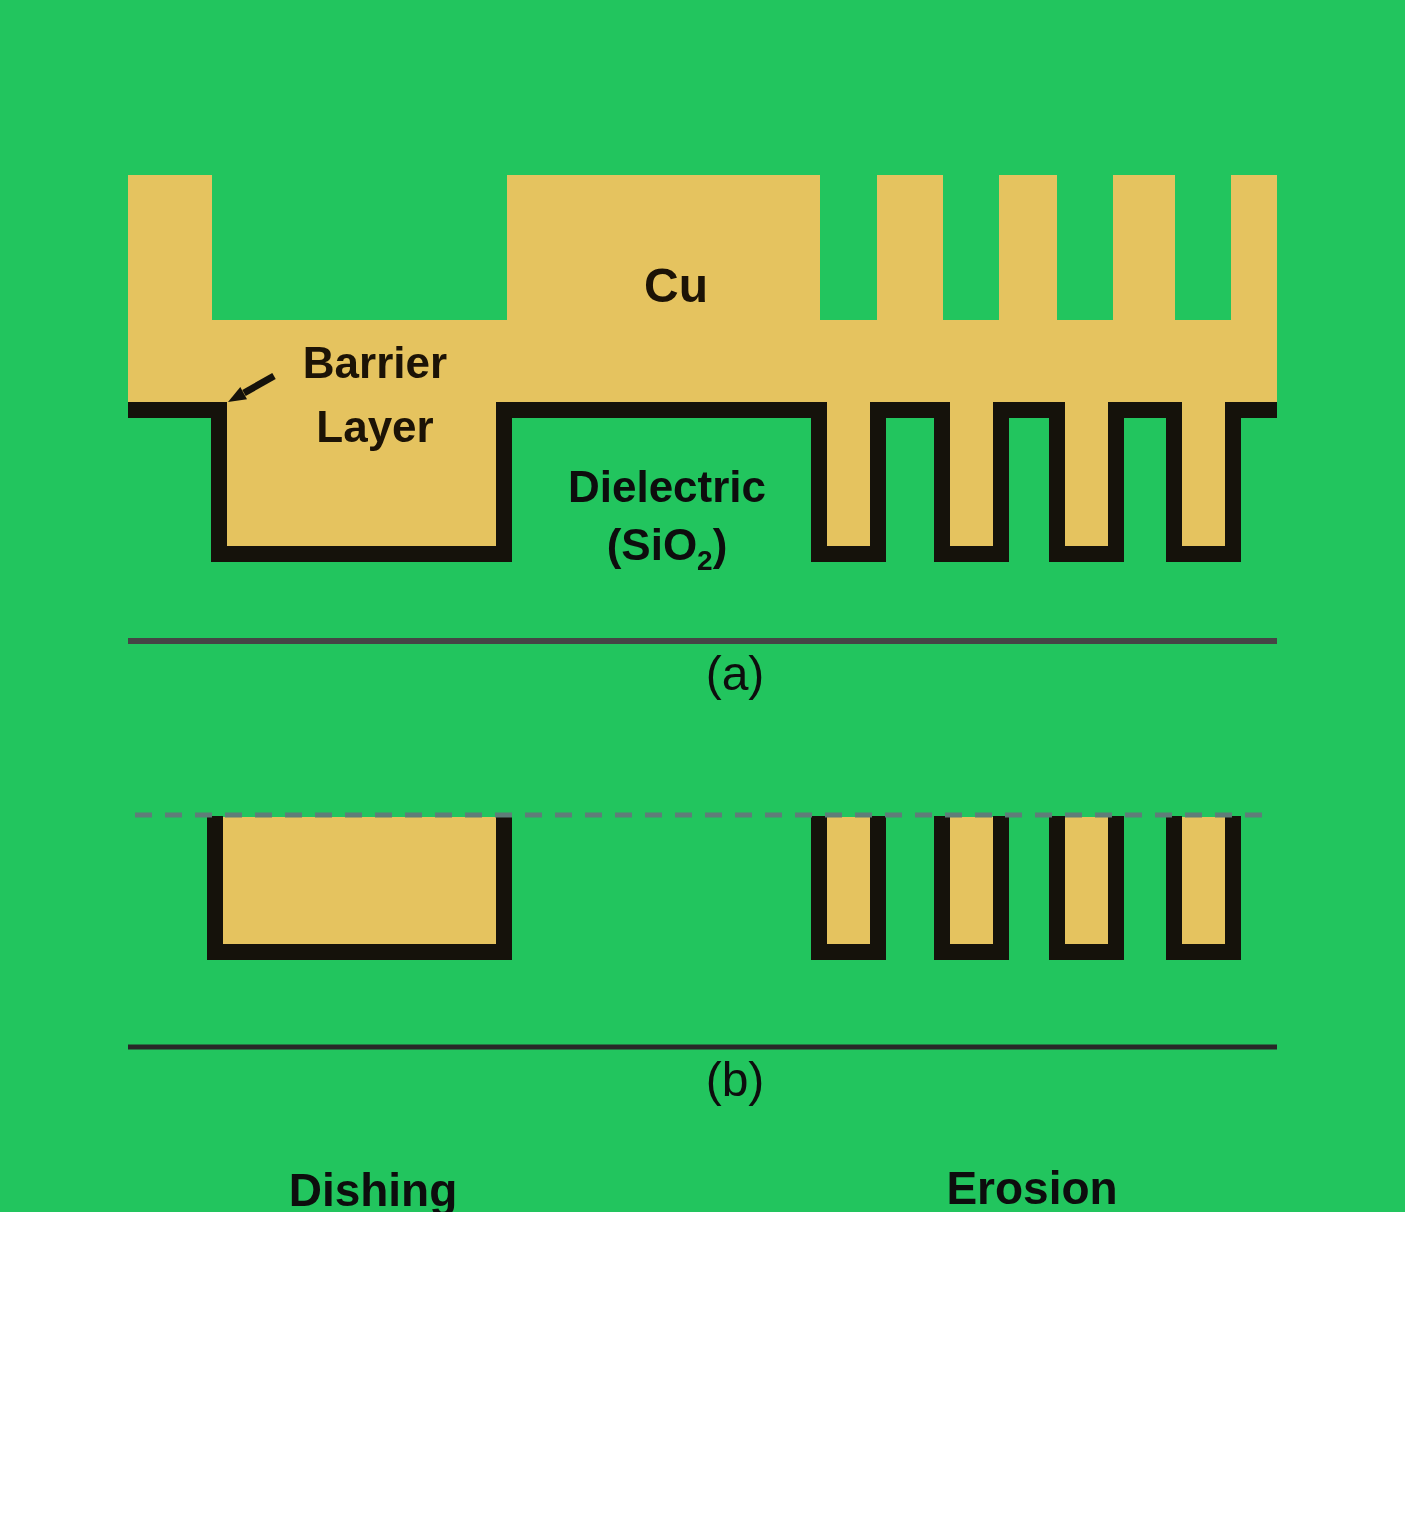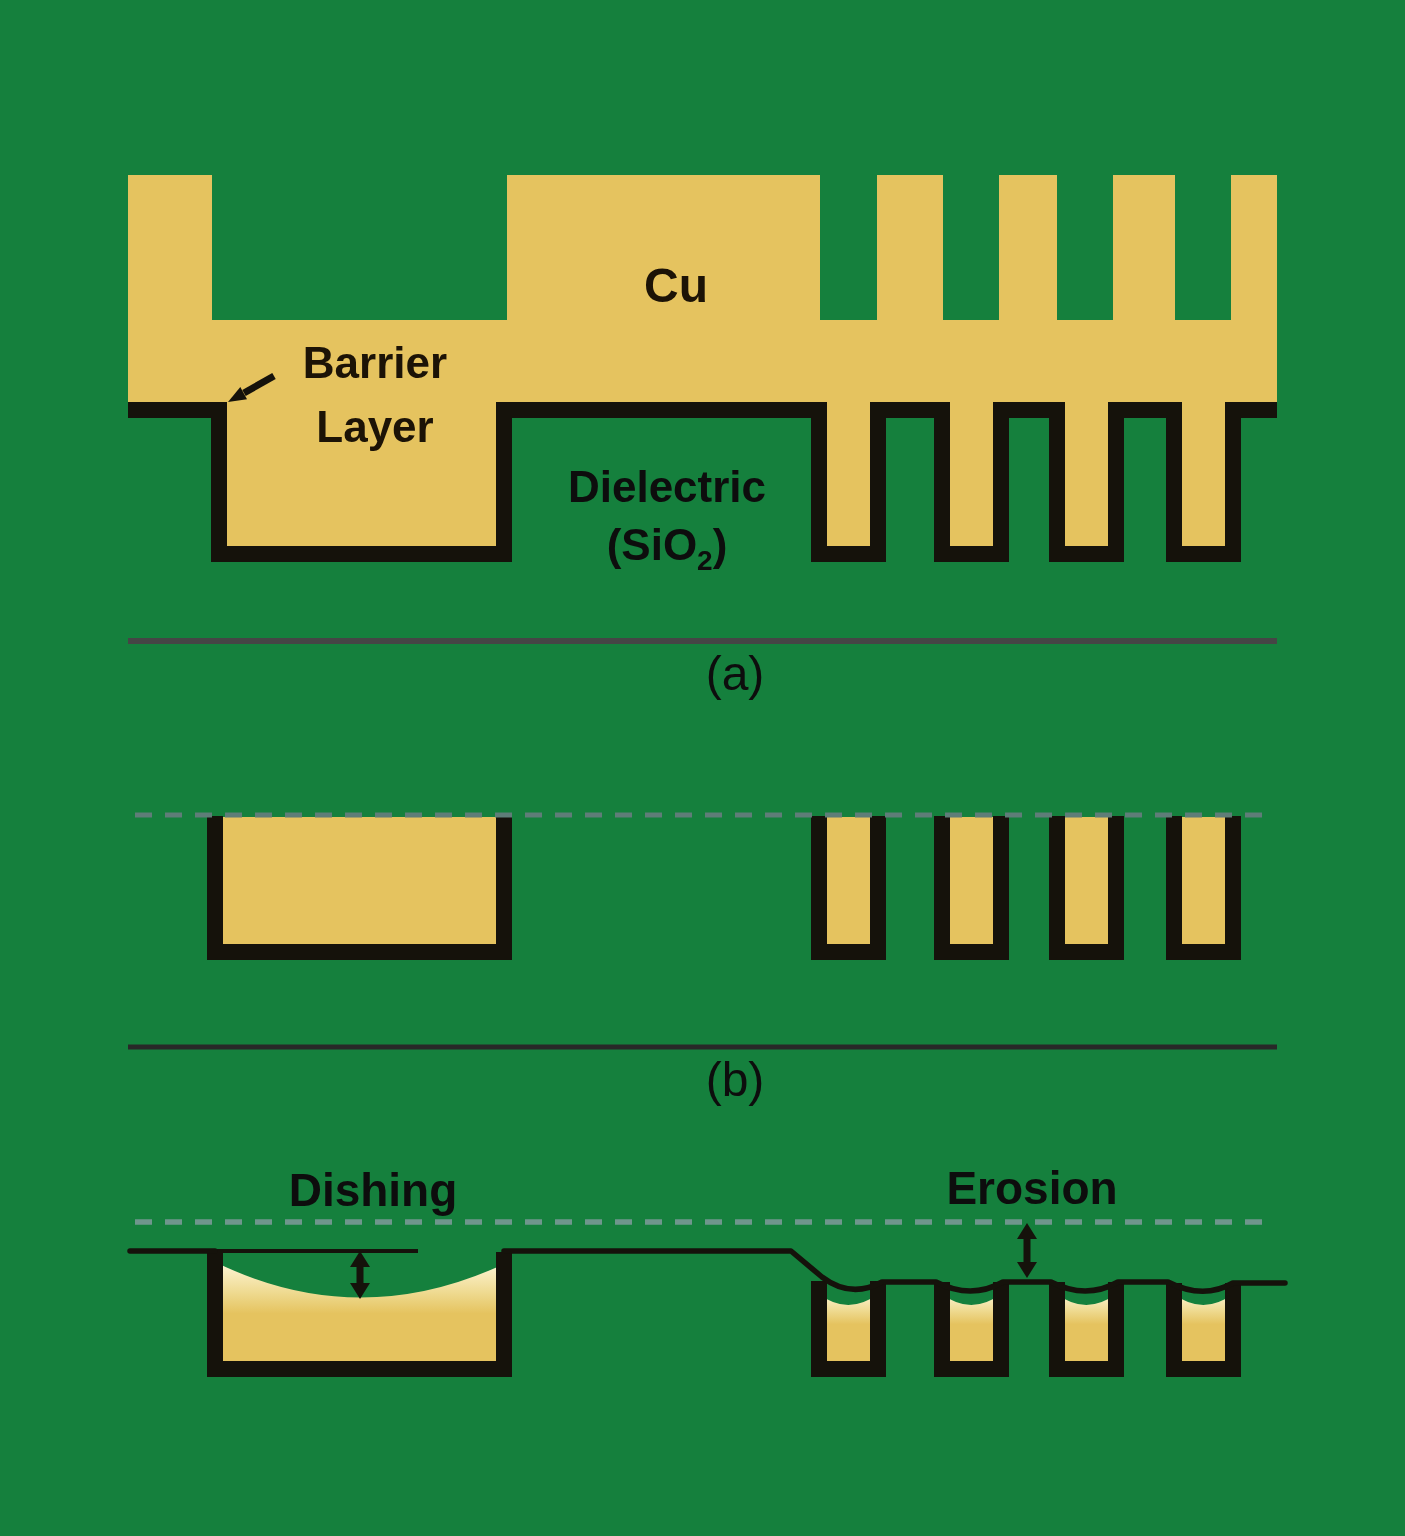--- a/index.html
+++ b/index.html
@@ -1,16 +1,16 @@
 <!DOCTYPE html>
 <html style="--copper: #e5c35f; --barrier: #15120b; --guide_b: #5f7d78; --guide_c: #6f968d; --separator_a: #454545; --separator_b: #282828; --label_on_copper: #1c1306; --label_black: #0d0d0d;"><head>
 <meta charset="utf-8">
 <style>
   html,body { margin:0; padding:0; background:#ffffff; }
-  .stage { position:relative; width:1405px; height:1536px; background:#15803d; overflow:hidden; }
+  .stage { position:relative; width:1405px; height:1212px; background:#22c55e; overflow:hidden; }
   svg { position:absolute; left:0; top:0; }
   svg text { font-family:"Liberation Sans","DejaVu Sans",sans-serif; }
   .cu        { fill:var(--copper); }
   .barrier   { fill:none; stroke:var(--barrier); stroke-width:16; stroke-linejoin:miter; }
   .dash-b    { fill:none; stroke:var(--guide_b); stroke-width:5; stroke-dasharray:17 13; }
   .dash-c    { fill:none; stroke:var(--guide_c); stroke-width:5.5; stroke-dasharray:17 13; }
   .sep-a     { fill:none; stroke:var(--separator_a); stroke-width:6; }
   .sep-b     { fill:none; stroke:var(--separator_b); stroke-width:5; }
   .surface   { fill:none; stroke:var(--barrier); stroke-width:5.5; stroke-linejoin:round; stroke-linecap:round; }
   .thinline  { fill:none; stroke:var(--barrier); stroke-width:4; }

